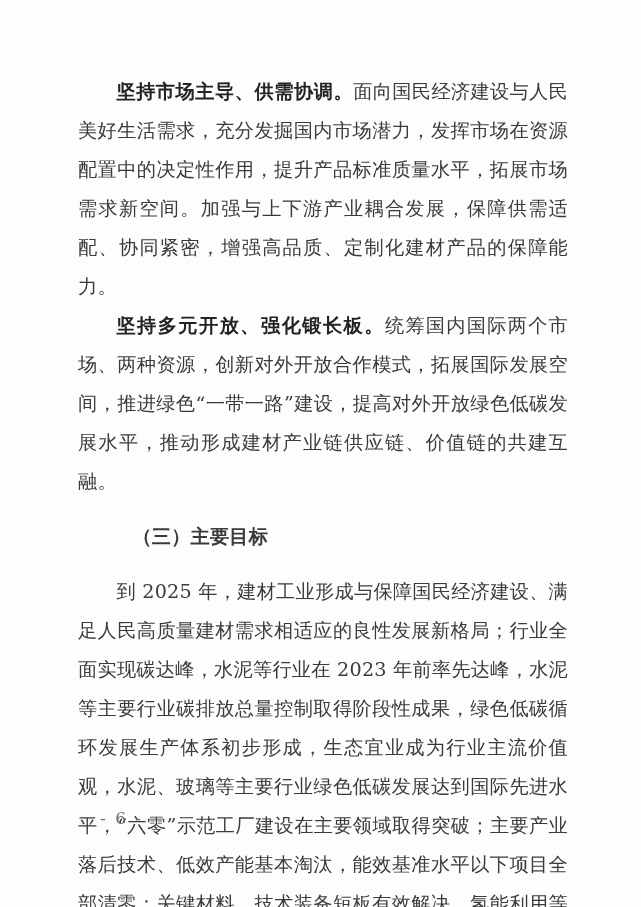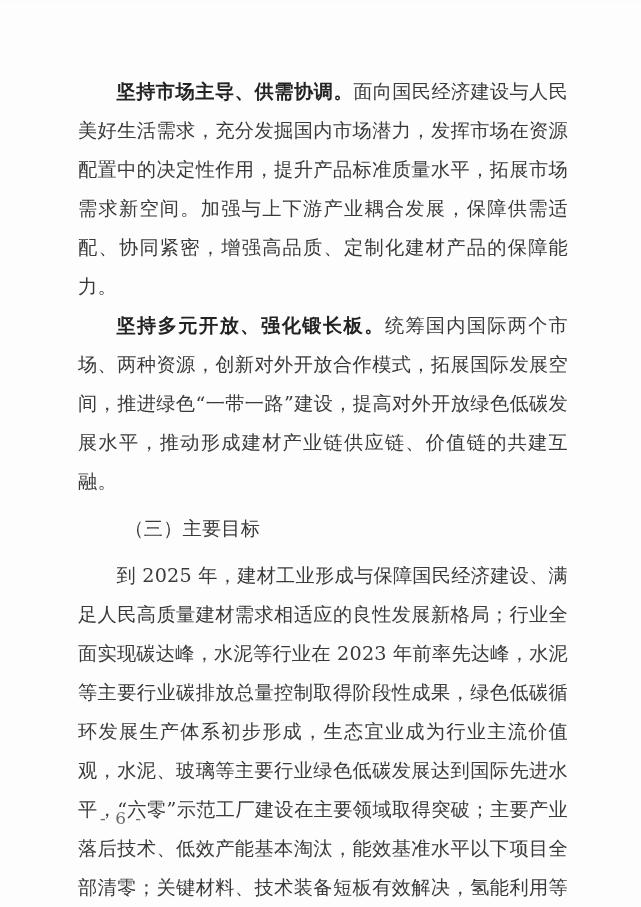--- a/index.html
+++ b/index.html
@@ -38,22 +38,22 @@
   .para .lead {
     font-weight: 700;
     color: #232323;
     letter-spacing: 0.4px;
   }
   .heading {
     font-size: 19.2px;
     line-height: 39px;
     color: #3a3a3a;
     text-indent: 2em;
-    margin: 8px;
-    font-weight: 400;
+    margin: 16px;
+    font-weight: 700;
     letter-spacing: 0.2px;
   }
   .page-footer {
     position: absolute;
     left: 100px;
     top: 806px;
     font-size: 17px;
     line-height: 24px;
     color: #6b6b6b;
     letter-spacing: 2px;

